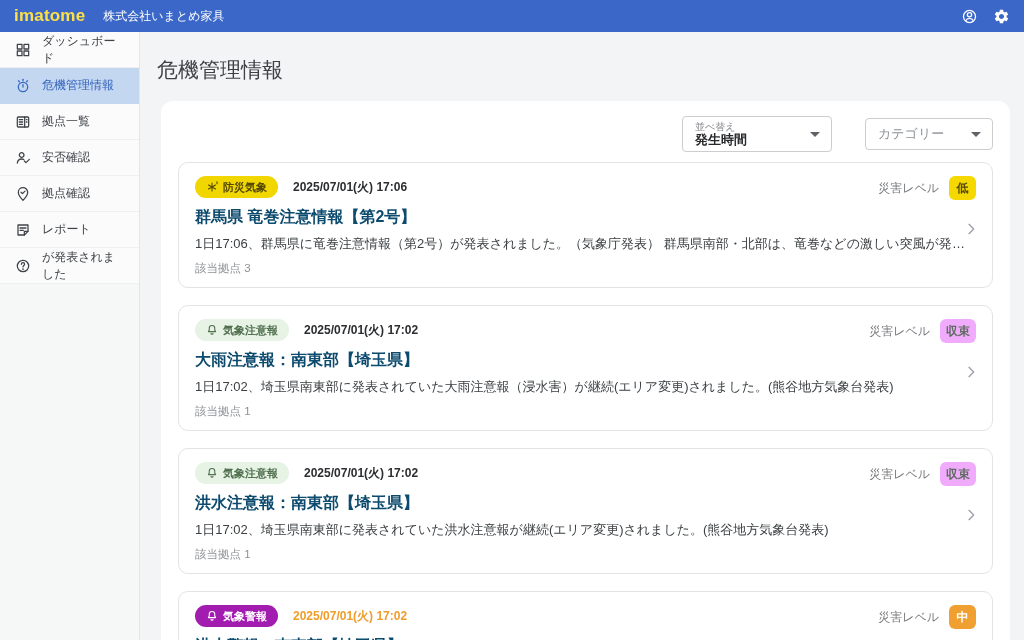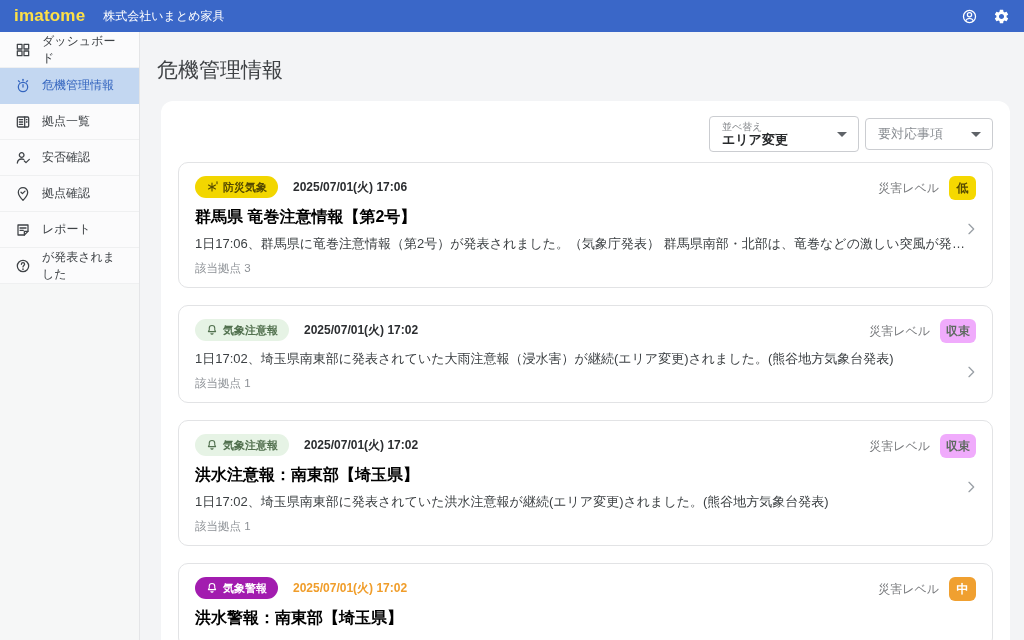--- a/index.html
+++ b/index.html
@@ -37,21 +37,21 @@
 
   
   .main { position:absolute; top:32px; left:141px; right:0; bottom:0; overflow:hidden; }
   .page-title { margin:24px 0 0 16px; font-size:21px; font-weight:500; color:#3F4245; }
   .panel {
     margin:17px 14px 0 20px; background:#fff; border-radius:12px;
     padding:15px 17px 20px; min-height:620px;
   }
 
   
-  .filters { display:flex; justify-content:flex-end; align-items:center; gap:6px; margin-bottom:10px; }
+  .filters { display:flex; justify-content:flex-end; align-items:center; gap:33px; margin-bottom:10px; }
   .select { position:relative; border:1px solid #CBCDD1; border-radius:4px; background:#fff; cursor:pointer; }
   .select .caret {
     position:absolute; right:11px; top:50%; margin-top:-2px;
     width:0; height:0; border-left:5px solid transparent; border-right:5px solid transparent;
     border-top:5px solid #5F6368;
   }
   .select-sort { width:150px; height:36px; padding:4px 28px 0 12px; }
   .select-sort .sel-lbl { font-size:10px; color:#85888C; line-height:11px; }
   .select-sort .sel-val { font-size:13px; font-weight:700; color:#27292B; line-height:16px; }
   .select-cat { width:128px; height:32px; display:flex; align-items:center; padding:0 28px 0 12px; }
@@ -66,21 +66,21 @@
   .cat-badge {
     display:inline-flex; align-items:center; gap:5px; height:22px; padding:0 11px;
     border-radius:11px; font-size:11px; font-weight:700;
   }
   .cat-badge svg { width:12px; height:12px; stroke:currentColor; fill:none; stroke-width:2.2; stroke-linecap:round; stroke-linejoin:round; }
   .v-caution-yellow .cat-badge { background:#F2D600; color:#554A00; }
   .v-advisory .cat-badge { background:#E6F3E5; color:#52714F; }
   .v-warning .cat-badge { background:#a21caf; color:#fff; }
   .card-date { font-size:12px; font-weight:700; color:#2B2D30; }
   .v-warning .card-date { color:#F09D2A; }
-  .card-title { font-size:16px; font-weight:700; color:#000000; margin-bottom:7px; min-height:20px; }
+  .card-title { font-size:16px; font-weight:700; color:#0c4a6e; margin-bottom:7px; min-height:20px; }
   .card-desc {
     font-size:13px; color:#3C4043; max-width:778px; min-height:17px;
     white-space:nowrap; overflow:hidden; text-overflow:ellipsis; margin-bottom:8px;
   }
   .card-sites { font-size:11.5px; color:#8D9196; }
   .level-wrap { position:absolute; top:13px; right:16px; display:flex; align-items:center; gap:10px; }
   .level-label { font-size:12px; color:#77797C; }
   .lvl {
     display:inline-flex; align-items:center; justify-content:center;
     height:24px; min-width:27px; padding:0 6px; border-radius:6px;
@@ -176,25 +176,25 @@
     </div>
   </div>
 </div>
 
 <div class="main">
   <div class="page-title">危機管理情報</div>
   <div class="panel">
     <div class="filters">
       <div class="select select-sort">
         <div class="sel-lbl">並べ替え</div>
-        <div class="sel-val">エリア変更</div>
+        <div class="sel-val">発生時間</div>
         <span class="caret"></span>
       </div>
       <div class="select select-cat">
-        <div class="sel-ph">要対応事項</div>
+        <div class="sel-ph">カテゴリー</div>
         <span class="caret"></span>
       </div>
     </div>
     <div id="card-list">
         <div class="card v-caution-yellow">
     <div class="row1">
       <span class="cat-badge">
         <svg viewBox="0 0 24 24">
           <line x1="12" y1="4" x2="12" y2="20"></line>
                 <line x1="5" y1="8" x2="19" y2="16"></line>
@@ -225,20 +225,21 @@
       <span class="cat-badge">
 
         <svg viewBox="0 0 24 24">
           <path d="M12 3a5.5 5.5 0 0 0-5.5 5.5V12l-1.7 3.2h14.4L17.5 12V8.5A5.5 5.5 0 0 0 12 3z"></path>
           <path d="M10 18.5a2 2 0 0 0 4 0"></path>
         </svg>
         <span>気象注意報</span>
       </span>
       <span class="card-date">2025/07/01(火) 17:02</span>
     </div>
+    <div class="card-title">大雨注意報：南東部【埼玉県】</div>
     <div class="card-desc">1日17:02、埼玉県南東部に発表されていた大雨注意報（浸水害）が継続(エリア変更)されました。(熊谷地方気象台発表)</div>
     <div class="card-sites">
       <span>該当拠点</span>
       <span>1</span>
     </div>
     <div class="level-wrap">
       <span class="level-label">災害レベル</span>
       <span class="lvl lvl-settled">収束</span>
     </div>
     <svg class="chevron" viewBox="0 0 24 24">

